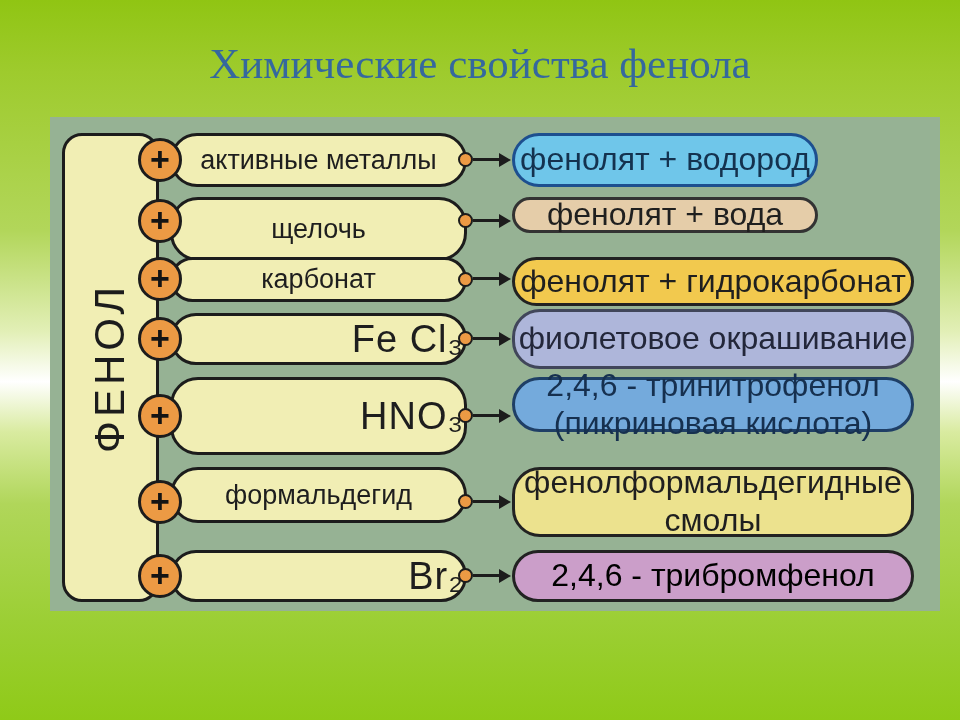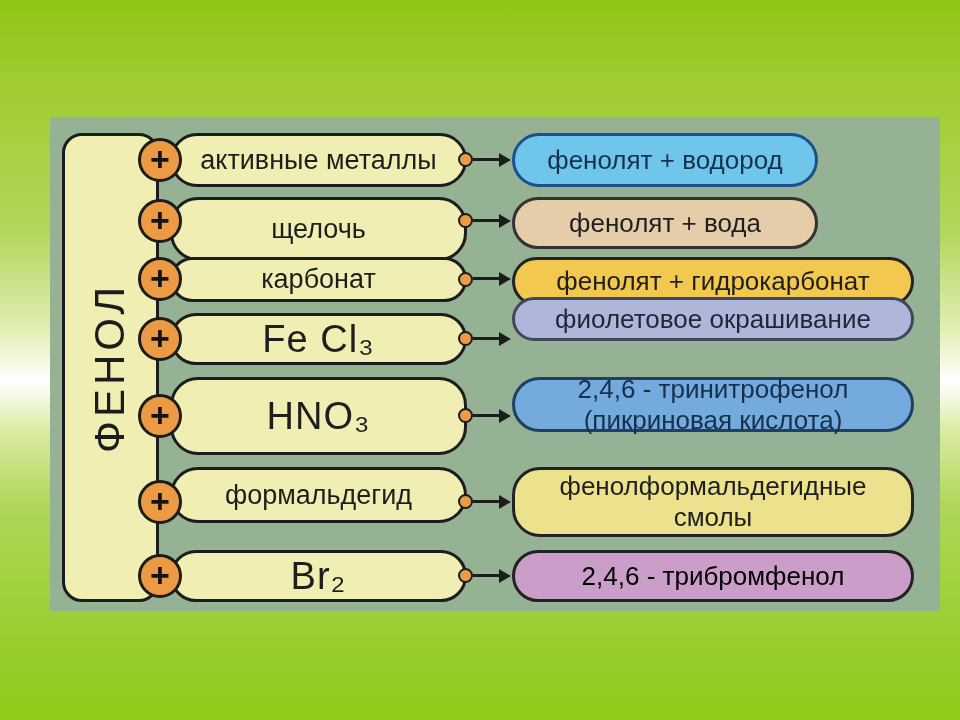--- a/index.html
+++ b/index.html
@@ -38,53 +38,54 @@
     display:flex;align-items:center;justify-content:center;
     font-size:34px;font-weight:bold;color:#141414;z-index:3;
     padding-bottom:2px;
   }
   .reagent{
     position:absolute;left:120px;width:297px;
     border:3px solid #1c1c1c;border-radius:28px;
     display:flex;align-items:center;justify-content:center;
     font-size:27px;color:#1e1e1e;z-index:2;text-align:center;
   }
-  .reagent.formula{font-size:38px;letter-spacing:1px;}
+  .reagent.formula{font-size:38px;letter-spacing:1px;justify-content:flex-end;}
   .dot{
     position:absolute;left:408px;width:15px;height:15px;
     border:2px solid #1c1c1c;border-radius:50%;z-index:4;
   }
   .arrow{position:absolute;left:423px;width:38px;height:14px;}
   .arrow .line{position:absolute;left:0;top:5px;width:27px;height:3px;background:#1c1c1c;}
   .arrow .head{
     position:absolute;left:26px;top:0;width:0;height:0;
     border-left:12px solid #1c1c1c;border-top:7px solid transparent;border-bottom:7px solid transparent;
   }
   .result{
     position:absolute;left:462px;
     border:3px solid #14532d;border-radius:28px;
     display:flex;align-items:center;justify-content:center;
-    font-size:26px;line-height:1.18;text-align:center;z-index:2;
+    font-size:32px;line-height:1.18;text-align:center;z-index:2;
   }
   .result span{white-space:pre-line;}
   .row1 .result,.row2 .result{width:306px;}
   .row3 .result,.row4 .result,.row5 .result,.row6 .result,.row7 .result{width:402px;}
 
   .row1 .circle{top:21px}  .row1 .reagent{top:16px;height:54px}  .row1 .dot{top:35px}  .row1 .arrow{top:36px}  .row1 .result{top:16px;height:54px}
-  .row2 .circle{top:82px}  .row2 .reagent{top:80px;height:64px}  .row2 .dot{top:96px}  .row2 .arrow{top:97px}  .row2 .result{top:80px;height:52px}
+  .row2 .circle{top:82px}  .row2 .reagent{top:80px;height:64px}  .row2 .dot{top:96px}  .row2 .arrow{top:97px}  .row2 .result{top:80px;height:36px}
   .row3 .circle{top:140px} .row3 .reagent{top:140px;height:45px} .row3 .dot{top:155px} .row3 .arrow{top:155px} .row3 .result{top:140px;height:49px}
-  .row4 .circle{top:200px} .row4 .reagent{top:196px;height:52px} .row4 .dot{top:214px} .row4 .arrow{top:215px} .row4 .result{top:180px;height:44px}
+  .row4 .circle{top:200px} .row4 .reagent{top:196px;height:52px} .row4 .dot{top:214px} .row4 .arrow{top:215px} .row4 .result{top:192px;height:60px}
   .row5 .circle{top:277px} .row5 .reagent{top:260px;height:78px} .row5 .dot{top:291px} .row5 .arrow{top:292px} .row5 .result{top:260px;height:55px}
   .row6 .circle{top:363px} .row6 .reagent{top:350px;height:56px} .row6 .dot{top:377px} .row6 .arrow{top:378px} .row6 .result{top:350px;height:70px}
   .row7 .circle{top:437px} .row7 .reagent{top:433px;height:52px} .row7 .dot{top:451px} .row7 .arrow{top:452px} .row7 .result{top:433px;height:52px}
 </style>
 </head>
 <body>
 
 <div class="slide">
+  <h1 class="title" style="color: rgb(53, 104, 158);">Химические свойства фенола</h1>
 
   <div class="panel" style="background: rgb(150, 178, 148);">
 
     <div class="phenol-box" style="background: rgb(241, 238, 180);">
       <span class="phenol-label">ФЕНОЛ</span>
     </div>
 
     <div class="row1">
       <div class="circle" style="background: rgb(236, 154, 68);">+</div>
       <div class="reagent" style="background: rgb(241, 238, 180);">

